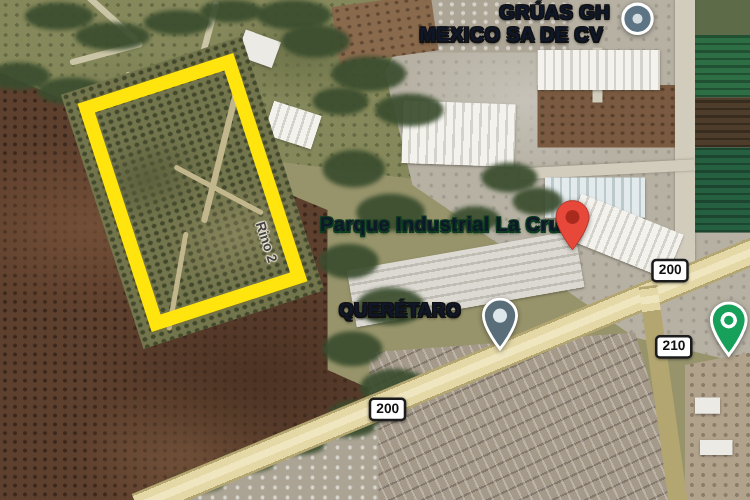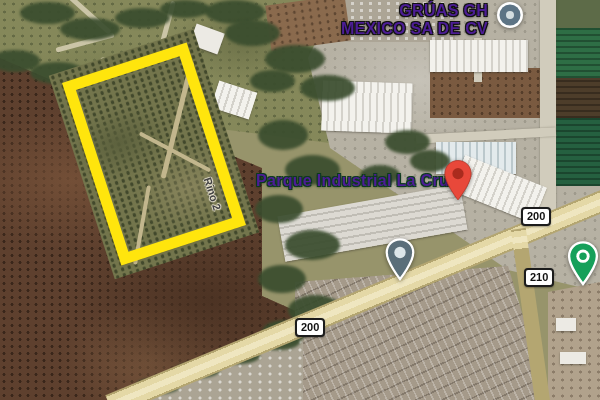--- a/index.html
+++ b/index.html
@@ -109,21 +109,21 @@
   }
   .hl-rect{
     left:154px; top:154px; width:131px; height:192px;
     transform:translate(-50%,-50%) rotate(-18deg);
     border:11px solid #ffe50d;
     box-shadow:0 0 3px rgba(120,100,0,.4);
   }
 
   
   .maplabel{
-    color:#4c1d95; font-weight:bold; line-height:1.1; letter-spacing:.3px;
+    color:#0f172a; font-weight:bold; line-height:1.1; letter-spacing:.3px;
     text-shadow:-1px -1px 0 #111,1px -1px 0 #111,-1px 1px 0 #111,1px 1px 0 #111,0 1px 3px #000;
     white-space:nowrap;
   }
   .green-halo{
     text-shadow:-1px -1px 0 #0d3a1f,1px -1px 0 #0d3a1f,-1px 1px 0 #0d3a1f,1px 1px 0 #0d3a1f,0 1px 3px #06260f;
   }
   .street{
     color:#434343; font-size:11px; font-weight:bold; white-space:nowrap;
     text-shadow:-1px 0 1px #efe9d8,1px 0 1px #efe9d8,0 -1px 1px #efe9d8,0 1px 1px #efe9d8;
     transform:rotate(72deg); transform-origin:left top;
@@ -209,24 +209,25 @@
 
   <div class="hwy" style="left:89px;top:291px;width:540px;height:22px;transform:rotate(-22.5deg);"></div>
   <div class="hwy" style="left:523px;top:228px;width:15px;height:175px;transform:rotate(-8deg);"></div>
 
   <div class="hl-rect"></div>
 
   <div class="street" style="left:213px;top:176px;">Rino 2</div>
 
   <div class="maplabel" style="left:330px;top:2px;width:158px;text-align:right;font-size:16px;">
     <span style="position:static;display:block;">GRÚAS GH</span>
-    <span style="position:static;display:block;">MEXICO SA DE CV</span>
+    <span style="position:static;display:block;text-align:center;">MEXICO SA DE CV</span>
   </div>
   <div class="maplabel green-halo" style="left:256px;top:172px;font-size:16px;">Parque Industrial La Cruz</div>
   <div class="maplabel" style="left:254px;top:239px;width:132px;text-align:center;font-size:15px;line-height:19px;">
+    <span style="position:static;display:block;">QUERÉTARO</span>
   </div>
 
   <div class="shield" style="left:521px;top:207px;">200</div>
   <div class="shield" style="left:524px;top:268px;">210</div>
   <div class="shield" style="left:295px;top:318px;">200</div>
 
   <svg class="pin" style="left:496px;top:1px;" width="28" height="28" viewBox="0 0 28 28">
     <circle cx="14" cy="14" r="13" fill="#ffffff"></circle>
     <circle cx="14" cy="14" r="10.5" fill="#5d7485"></circle>
     <circle cx="14" cy="14" r="4" fill="#d4dde0"></circle>

